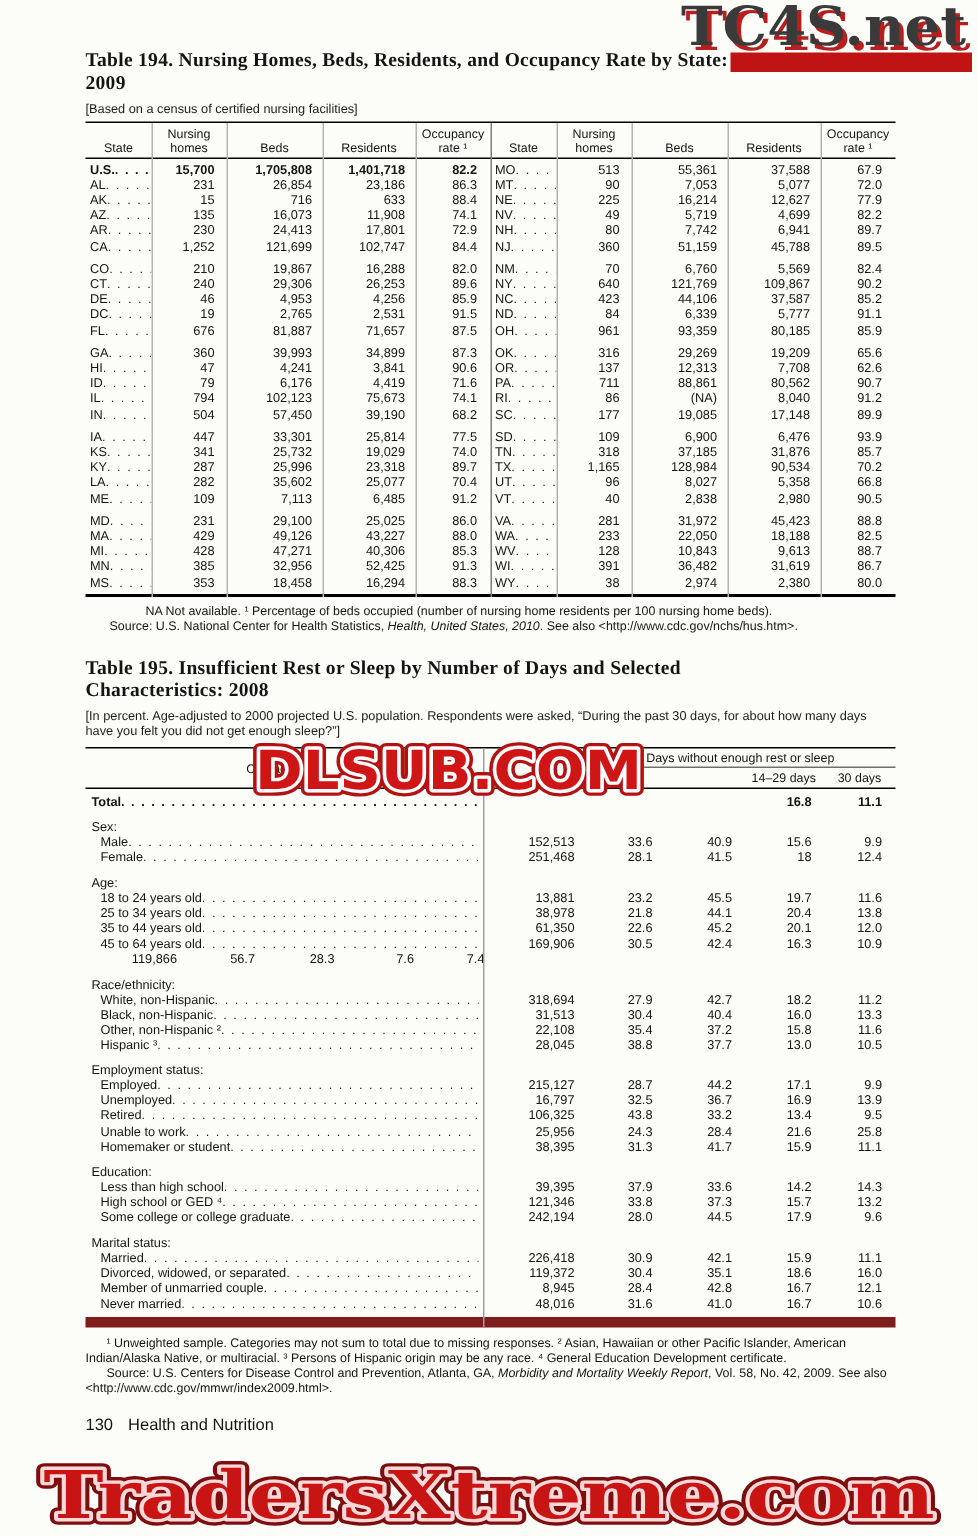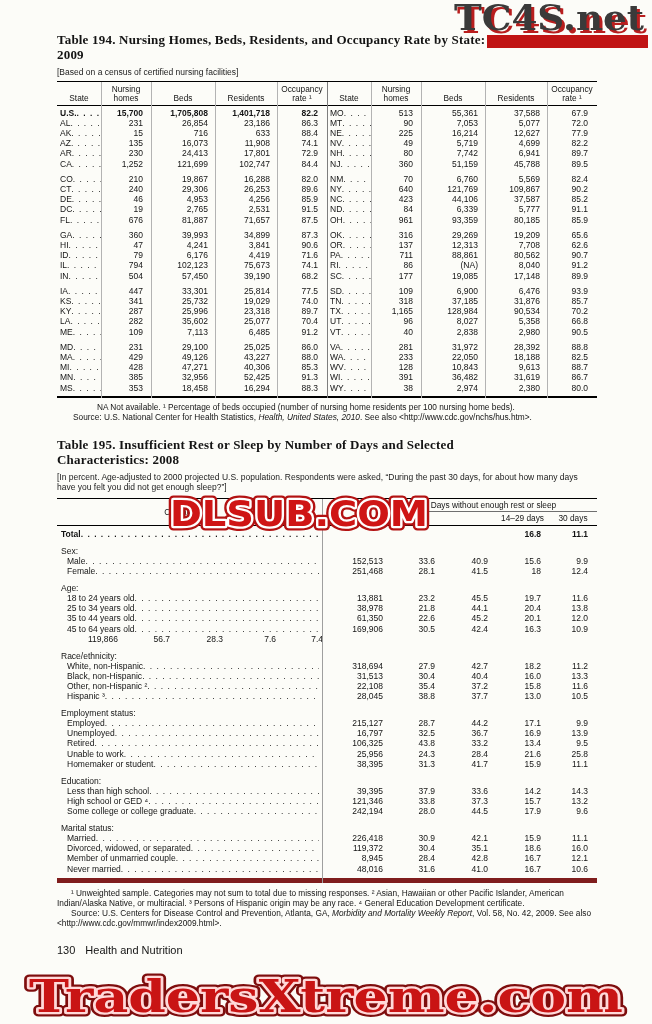--- a/index.html
+++ b/index.html
@@ -43,21 +43,21 @@
   .t195 { position:relative; margin-top:5px; border-top:1px solid #000; }
   .t195-header { display:flex; border-bottom:1px solid #000; font-size:8.3px; }
   .t195-hchar { width:265px; display:flex; align-items:center; justify-content:center; }
   .t195-hright { width:275px; }
   .t195-hspanrow { display:flex; height:13px; }
   .t195-hnum { width:68px; }
   .t195-hspan { width:207px; text-align:center; border-bottom:1px solid #6f6f6f; line-height:12px; }
   .t195-hsubrow { display:flex; height:13px; align-items:center; }
   .sub { text-align:center; line-height:12px; }
   .s0{width:68px}.s1{width:53px}.s2{width:53px}.s3{width:53px}.s4{width:48px}
-  .t195-body { border-bottom:5px solid #7f1d1d; padding:3px 0 4px; }
+  .t195-body { border-bottom:7px solid #7f1d1d; padding:3px 0 4px; }
   .t195-row { display:flex; font-size:8.5px; line-height:10.1px; }
   .t195-row.total { font-weight:bold; }
   .t195-row.head { margin-top:7px; }
   .t195-row .lbl { width:265px; display:flex; padding-left:4px; padding-right:3px; overflow:hidden; }
   .t195-row .lbl.ind { padding-left:10px; }
   .val { text-align:right; }
   .v0{width:68px;padding-right:7px}.v1{width:53px;padding-right:8px}.v2{width:53px;padding-right:8px}
   .v3{width:53px;padding-right:8px}.v4{width:48px;padding-right:9px}
   .vl195 { position:absolute; top:0; bottom:0; left:265px; width:1px; background:#9f9f9f; }
   .fn195 { font-size:8.3px; line-height:10.3px; margin-top:5px; text-indent:14px; }
@@ -605,21 +605,21 @@
               </div>
             </div>
             <div class="t194-group">
               <div class="t194-row">
                 <span class="c-state">
                   <span>VA</span>
                   <span class="leader"></span>
                 </span>
                 <span class="c-num c1">281</span>
                 <span class="c-num c2">31,972</span>
-                <span class="c-num c3">28,392</span>
+                <span class="c-num c3">45,423</span>
                 <span class="c-num c4">88.8</span>
               </div>
               <div class="t194-row">
                 <span class="c-state">
                   <span>WA</span>
                   <span class="leader"></span>
                 </span>
                 <span class="c-num c1">233</span>
                 <span class="c-num c2">22,050</span>
                 <span class="c-num c3">18,188</span>

